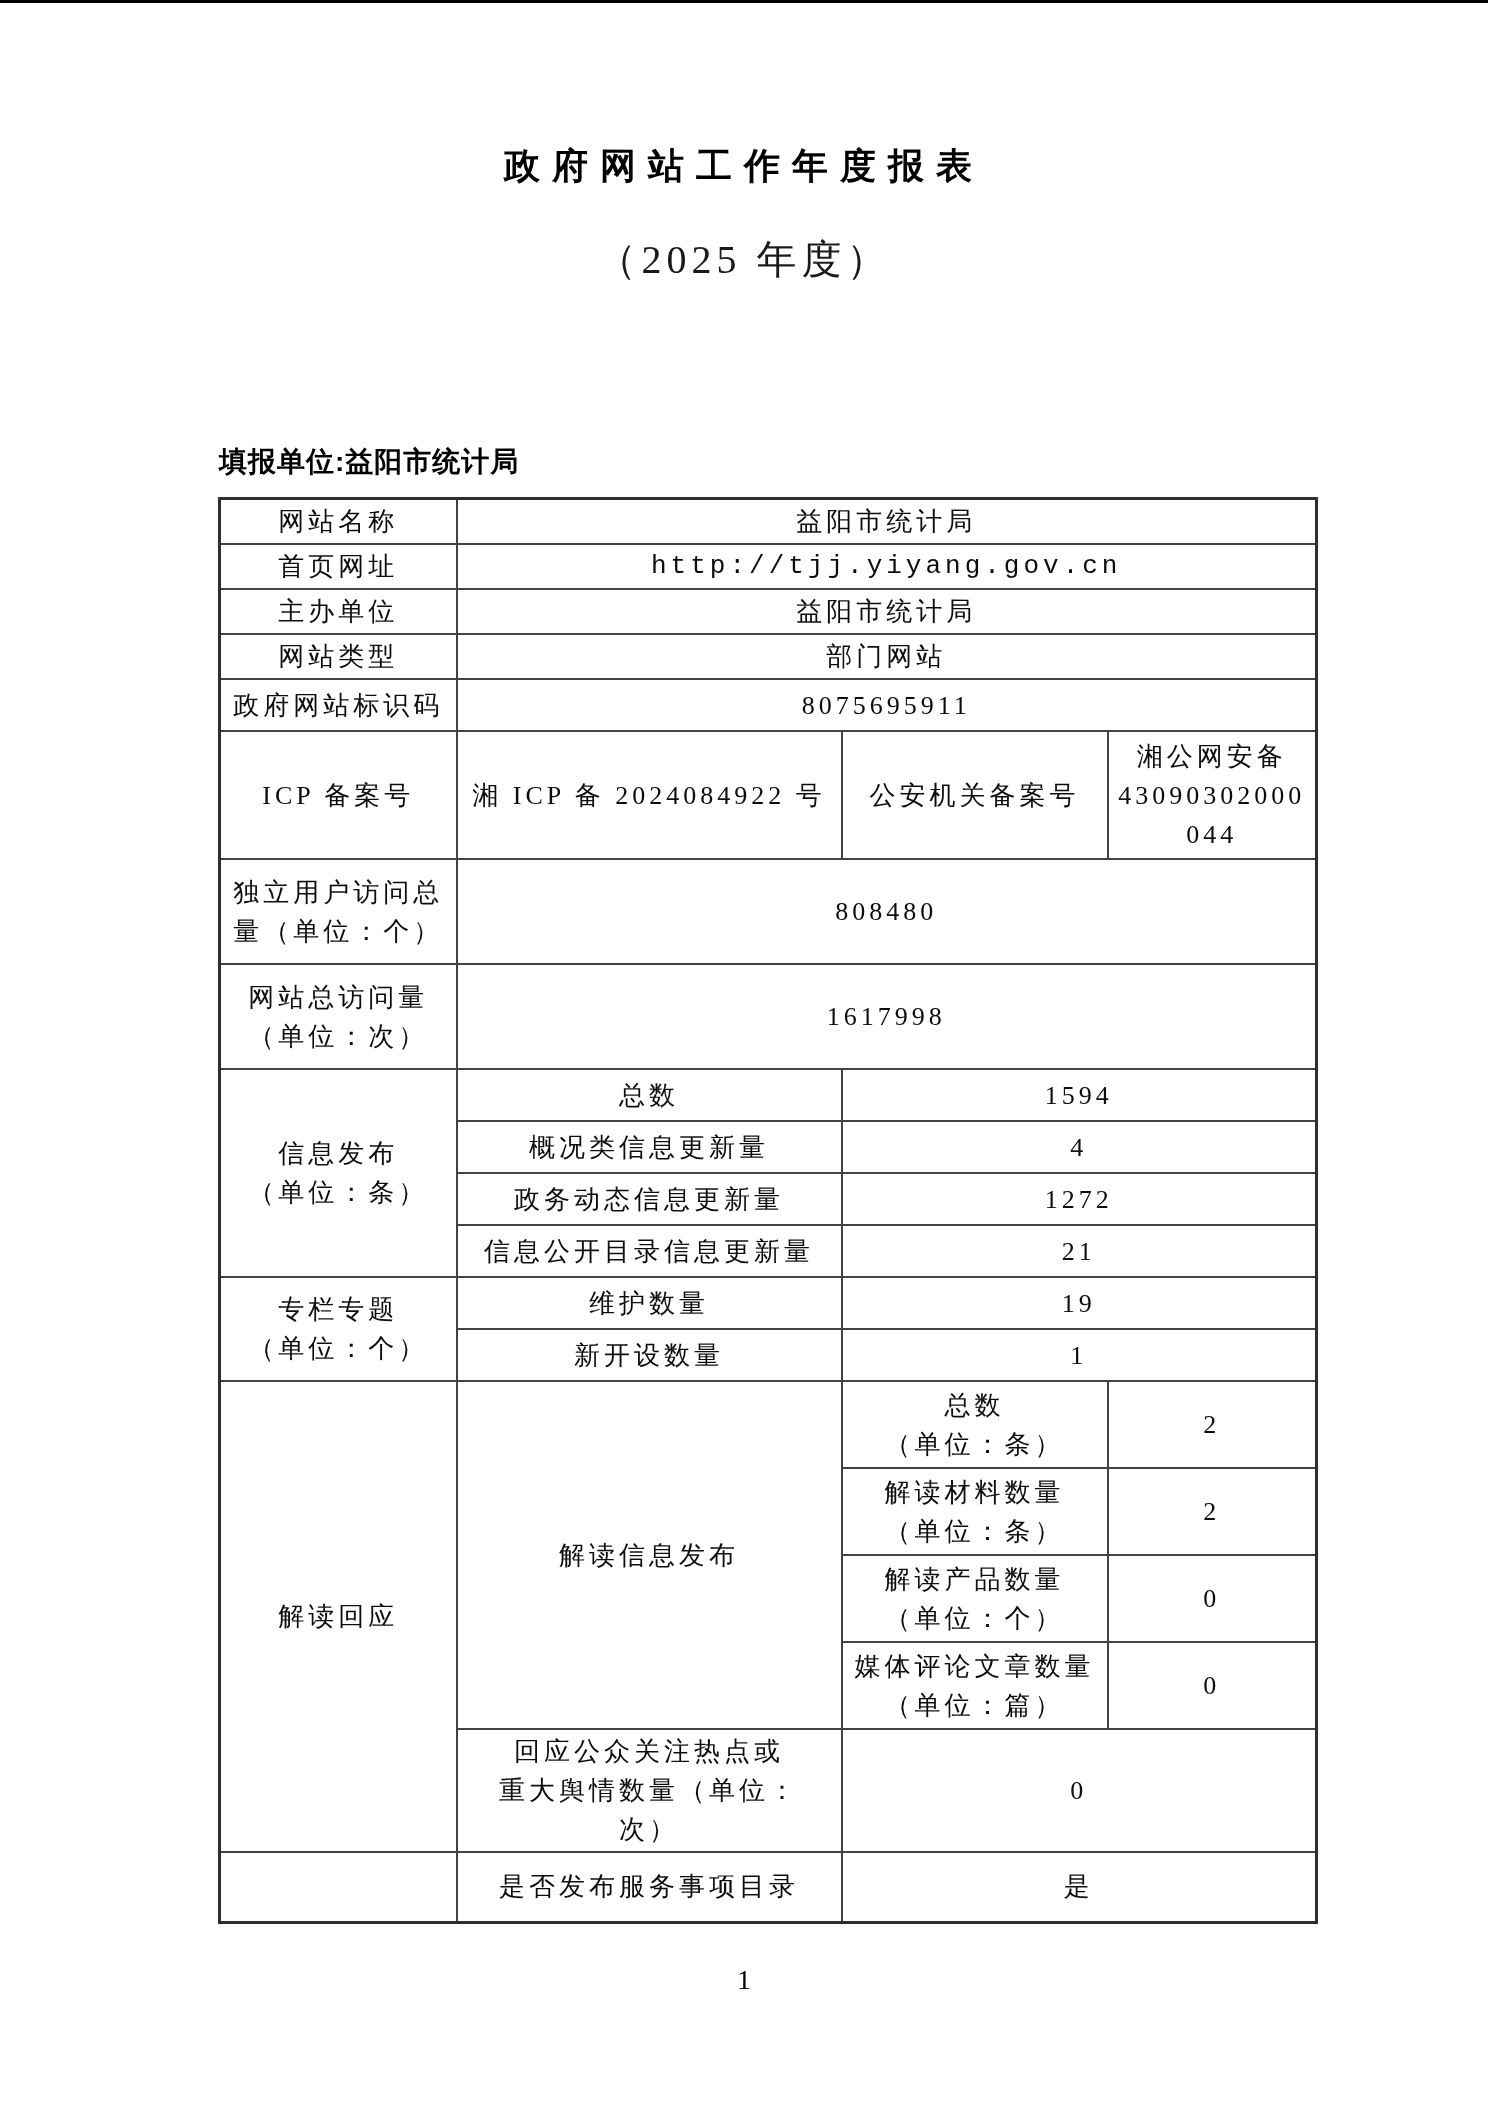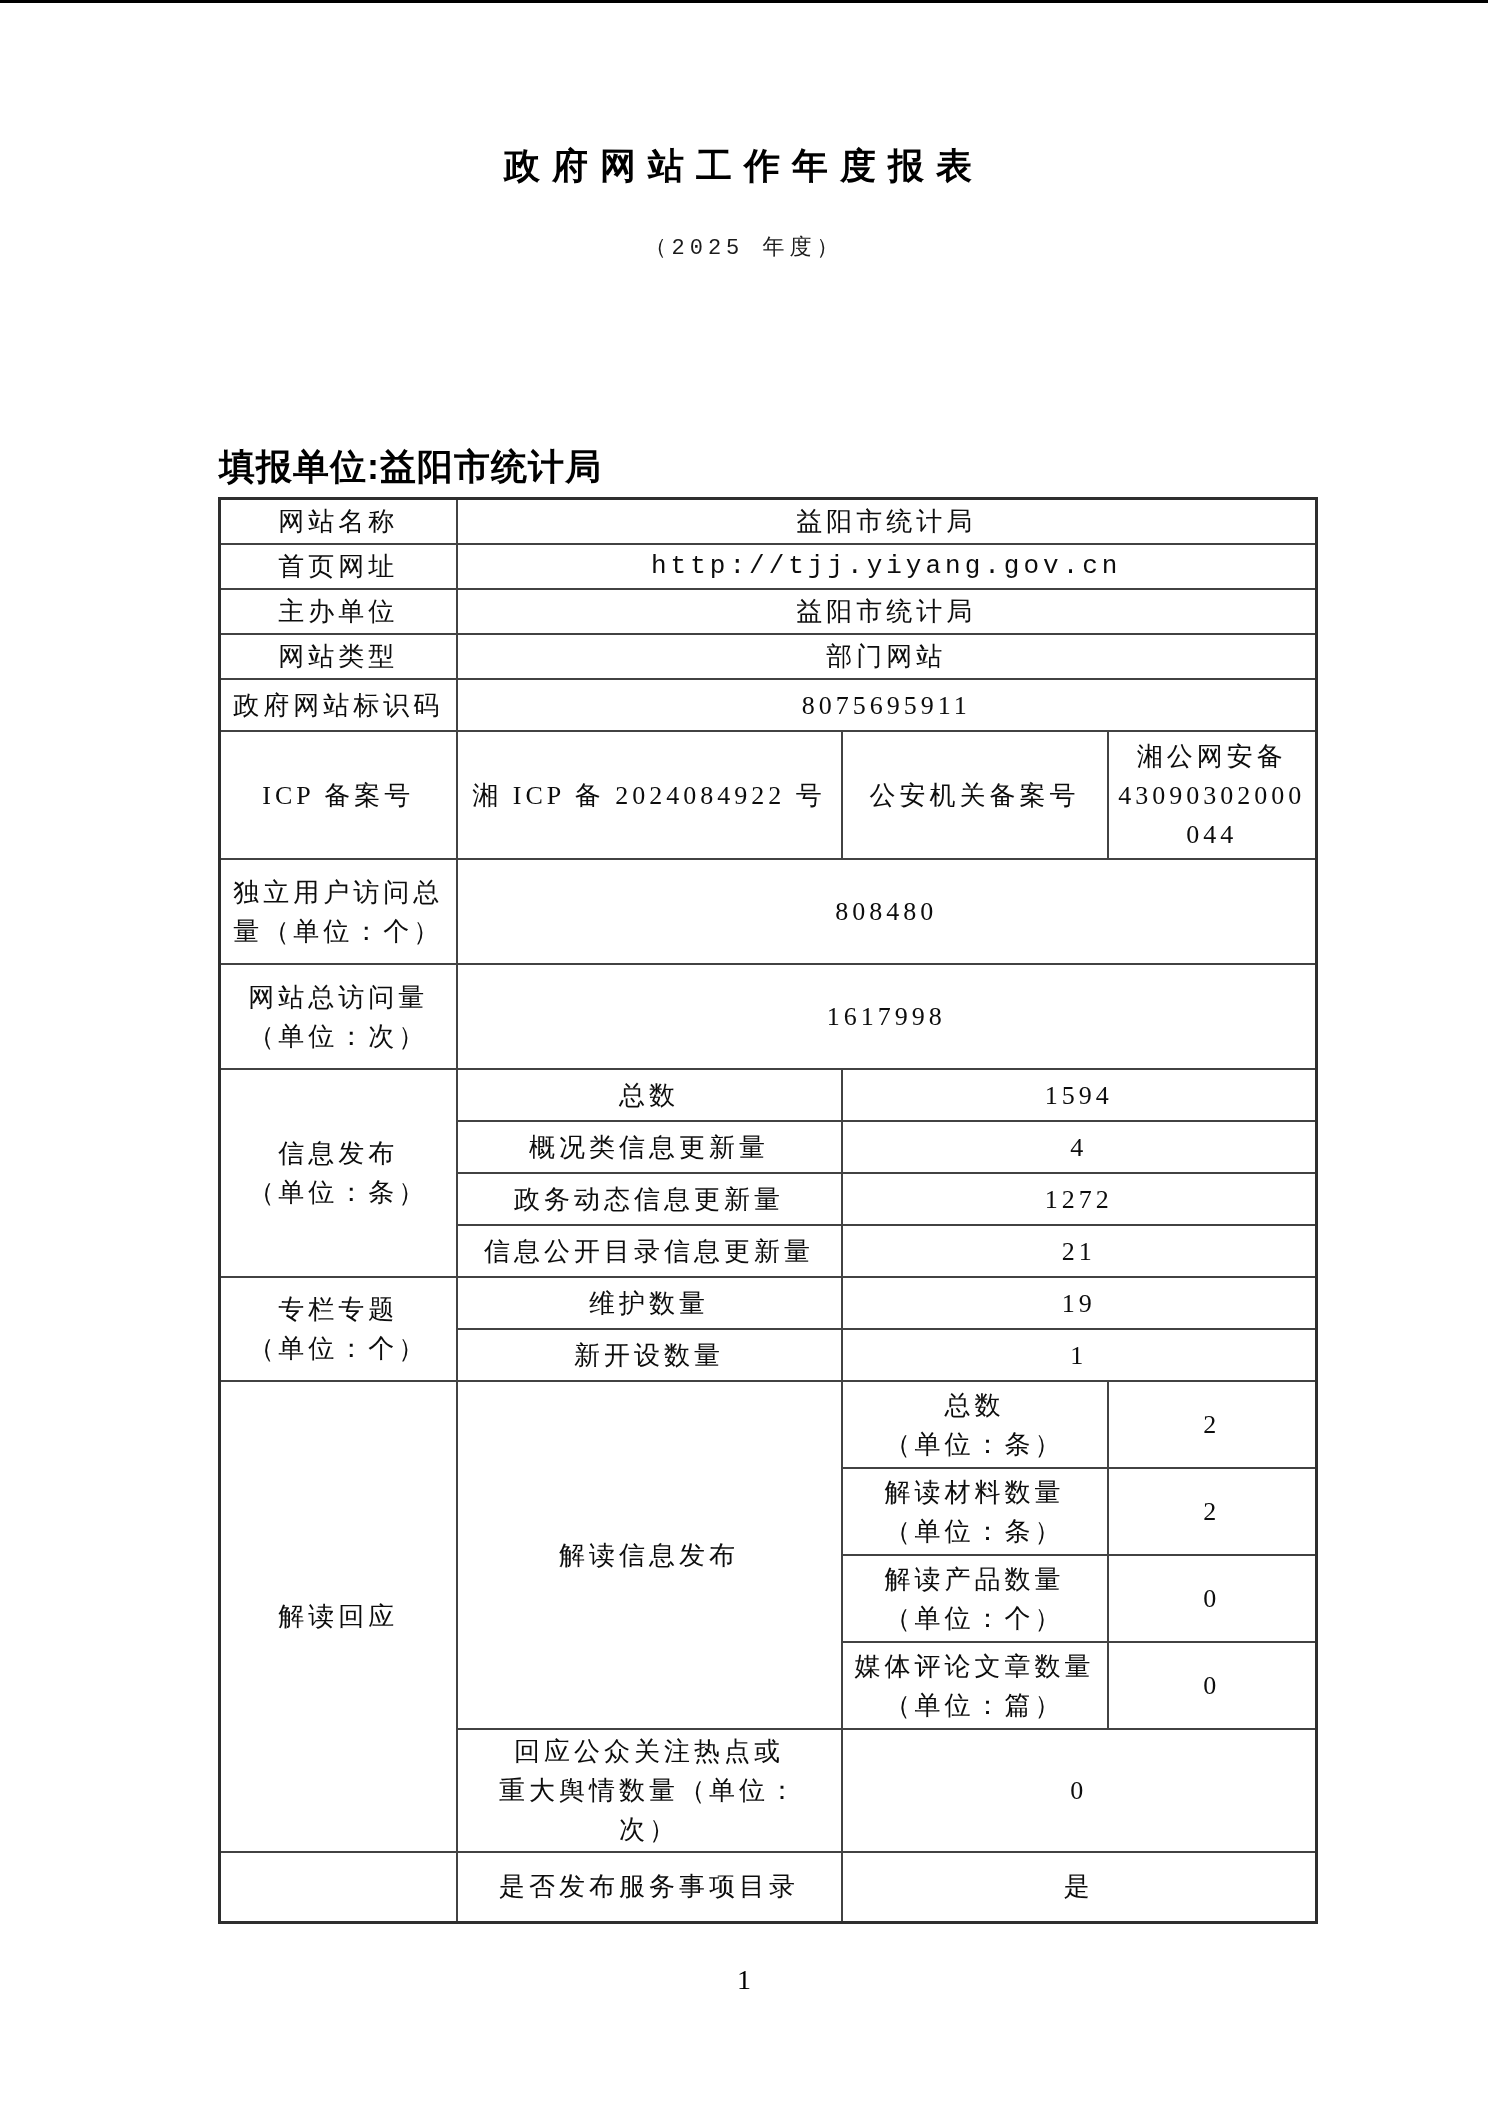--- a/index.html
+++ b/index.html
@@ -9,26 +9,26 @@
     position:relative;overflow:hidden;
   }
   .top-edge{position:absolute;top:0;left:0;width:1488px;height:3px;background:#000;}
   .doc-title{
     position:absolute;top:142px;left:0;width:1488px;margin:0;
     text-align:center;font-family:"Liberation Sans","DejaVu Sans",sans-serif;
     font-weight:700;font-size:36px;letter-spacing:12px;color:#000;
   }
   .doc-subtitle{
     position:absolute;top:232px;left:0;width:1488px;
-    text-align:center;font-size:22px;letter-spacing:5px;color:#1a1a1a;font-family:Liberation Mono, monospace;
+    text-align:center;font-size:40px;letter-spacing:5px;color:#1a1a1a;
   }
   .report-unit{
     position:absolute;top:443px;left:219px;
     font-family:"Liberation Sans","DejaVu Sans",sans-serif;
-    font-weight:700;font-size:36px;color:#000;letter-spacing:1px;
+    font-weight:700;font-size:28px;color:#000;letter-spacing:1px;
   }
   table.report{
     position:absolute;top:497px;left:218px;width:1097px;
     border-collapse:collapse;table-layout:fixed;
     border:3px solid #2e2e2e;
   }
   table.report td{
     border:2px solid #424242;
     text-align:center;vertical-align:middle;
     font-size:26px;line-height:1.5;letter-spacing:4px;

